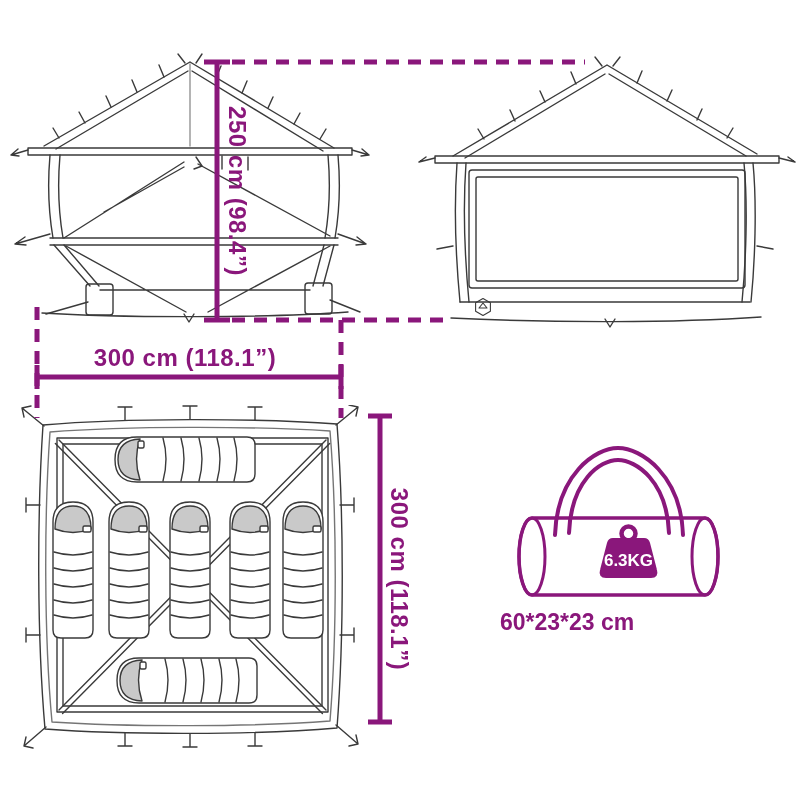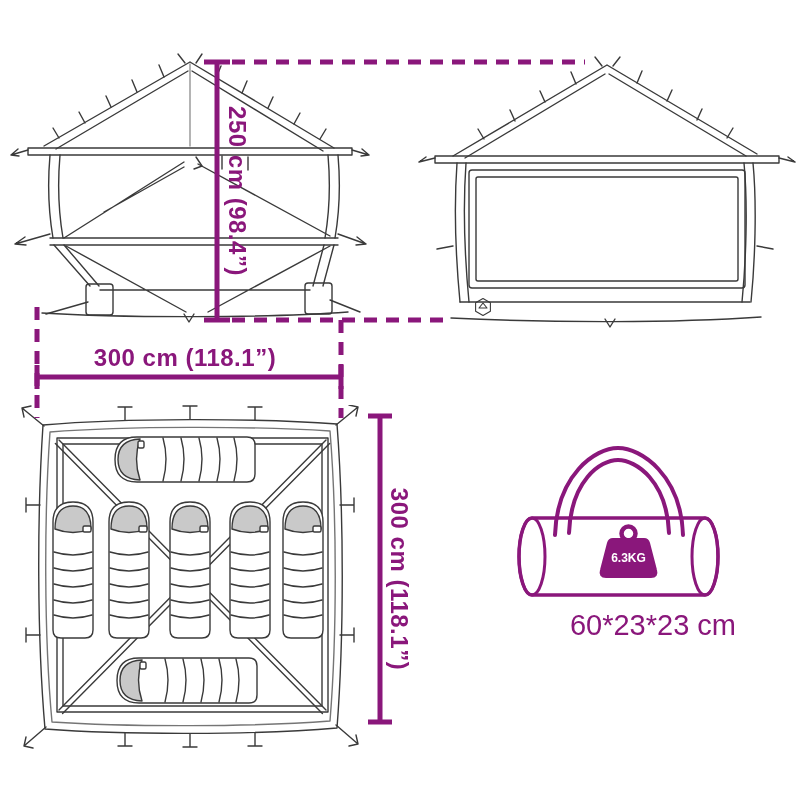--- a/index.html
+++ b/index.html
@@ -14,26 +14,26 @@
     position:relative;width:800px;height:800px;background:var(--bg);
     overflow:hidden;font-family:"Liberation Sans",sans-serif;
   }
   .canvas svg{position:absolute;}
   .dimlabel{
     position:absolute;color:var(--accent);font-weight:bold;font-size:24px;
     text-align:center;white-space:nowrap;letter-spacing:0.5px;
   }
   .rot{transform:rotate(90deg);}
   .weightlabel{
-    position:absolute;color:var(--weight_text);font-weight:bold;font-size:12px;
+    position:absolute;color:var(--weight_text);font-weight:bold;font-size:17px;
     text-align:center;white-space:nowrap;
   }
   .caption{
-    position:absolute;color:var(--accent);font-weight:normal;font-size:29px;
-    text-align:right;white-space:nowrap;
+    position:absolute;color:var(--accent);font-weight:bold;font-size:23px;
+    text-align:left;white-space:nowrap;
   }
 </style>
 </head>
 <body>
 
 <div class="canvas">
 
   <svg style="left:0px;top:50px;" width="372" height="282" viewBox="0 0 372 282">
     <g stroke="#3A3A3A" stroke-width="1.4" fill="none" stroke-linecap="round" stroke-linejoin="round">
 

